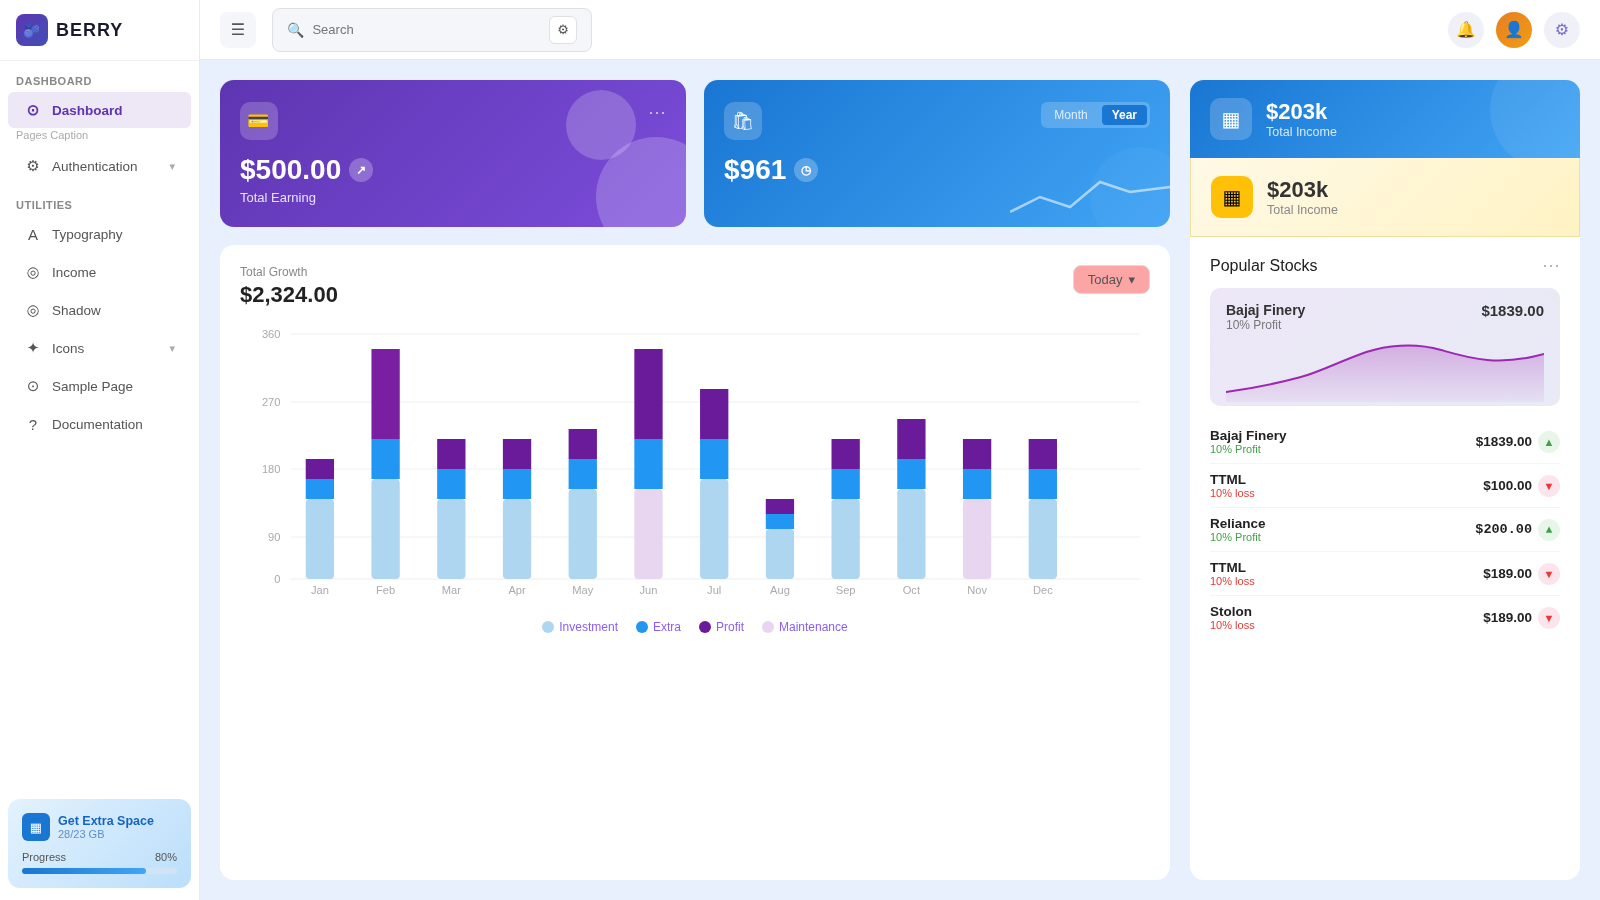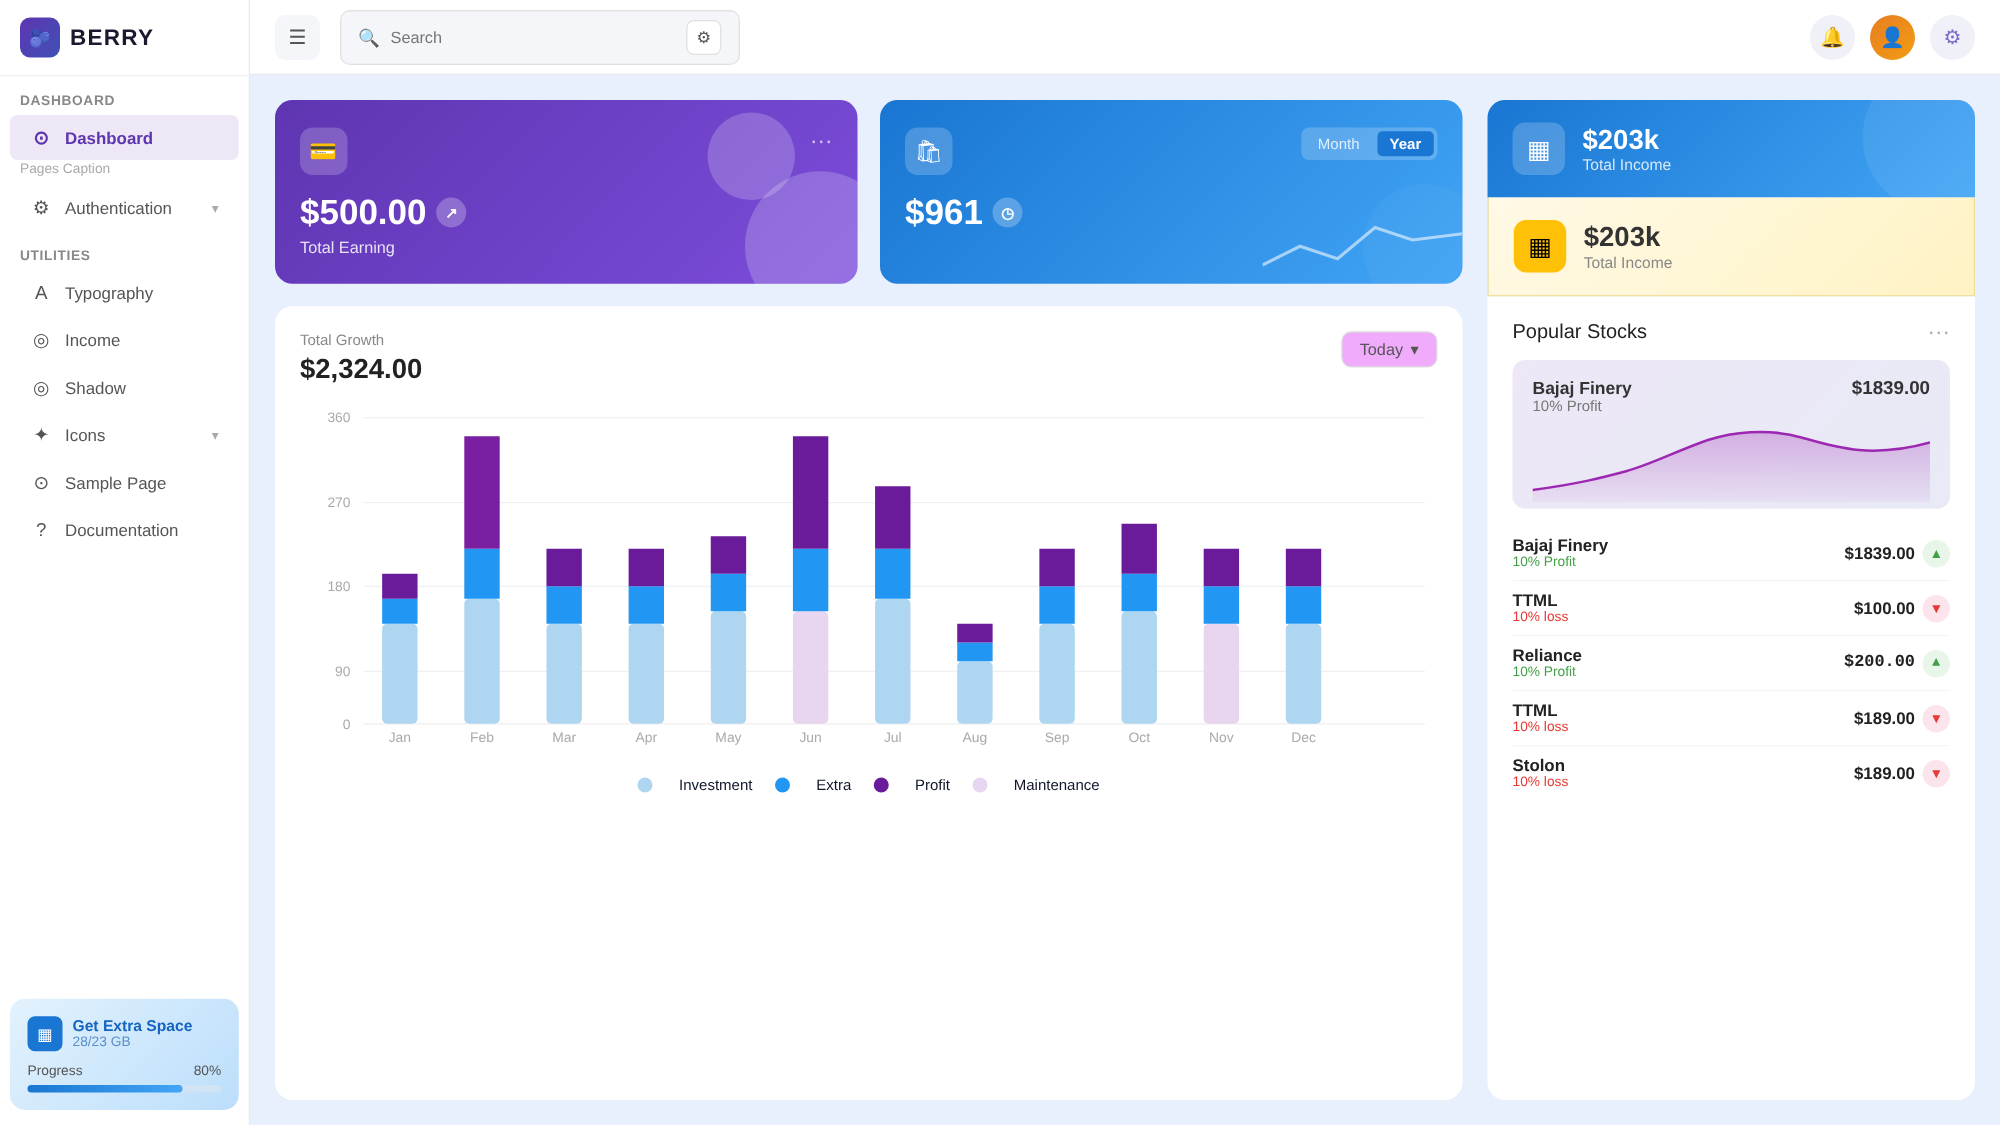--- a/index.html
+++ b/index.html
@@ -131,25 +131,25 @@
     .view-all-link { color: #1976d2; font-size: 13px; cursor: pointer; display: inline-flex; align-items: center; gap: 4px; }
 
     
     .chart-card {
       background: #fff; border-radius: 14px; padding: 20px; flex: 1;
     }
     .chart-header { display: flex; align-items: flex-start; justify-content: space-between; margin-bottom: 16px; }
     .chart-title { font-size: 12px; color: #888; margin-bottom: 3px; }
     .chart-amount { font-size: 22px; font-weight: 700; color: #222; }
     .today-btn {
-      display: flex; align-items: flex-start; gap: 6px; border: 1px solid #ddd; border-radius: 8px; padding: 6px 14px; font-size: 13px; color: #555; cursor: pointer; background: #f0abfc;
+      display: flex; align-items: flex-start; gap: 6px; border: 1px solid #ddd; border-radius: 8px; padding: 6px 14px; font-size: 13px; color: #555; cursor: pointer; background: #fca5a5;
     }
     .chart-wrap { position: relative; }
     .chart-legend { display: flex; gap: 18px; justify-content: center; margin-top: 12px; }
-    .legend-item { display: flex; align-items: center; gap: 21px; font-size: 12px; color: #0f172a; justify-content: flex-end; }
+    .legend-item { display: flex; align-items: center; gap: 5px; font-size: 12px; color: #8b5cf6; justify-content: flex-end; }
     .legend-dot { width: 12px; height: 12px; border-radius: 50%; }
 
     
     .bar-chart-svg { width: 100%; height: 280px; }
 
     
     .pages-caption { font-size: 11px; color: #aaa; padding: 0 16px 6px; }
   </style>
 </head>
 <body>

